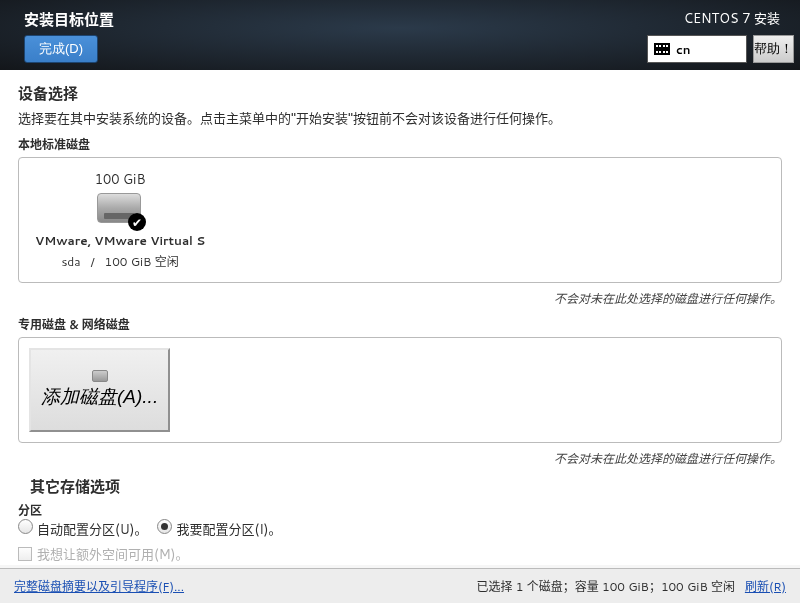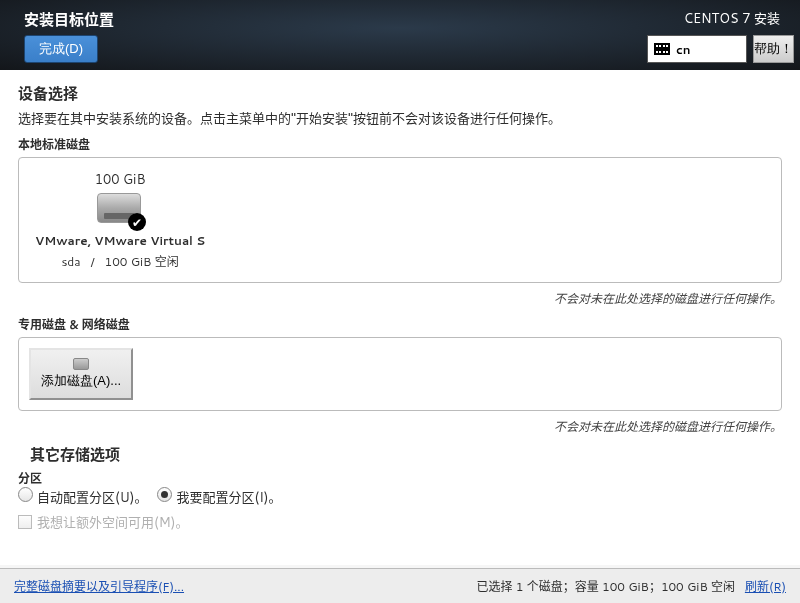--- a/index.html
+++ b/index.html
@@ -149,27 +149,28 @@
     .disk-note {
       text-align: right;
       font-style: italic;
       font-size: 12px;
       color: #444;
       margin: 0 0 8px 0;
     }
     .add-disk-btn {
       background: linear-gradient(to bottom, #f0f0f0, #ddd);
       border: 2px outset #e4e4e4;
-      padding: 8px 10px;
-      font-size: 13px;
+      padding: 20px 10px;
+      font-size: 19px;
       cursor: pointer;
       display: inline-flex;
       flex-direction: column;
       align-items: center;
       gap: 2px;
+      font-style: italic;
     }
     .add-disk-btn .mini-icon {
       width: 16px; height: 12px;
       background: linear-gradient(to bottom, #ccc, #999);
       border: 1px solid #888;
       border-radius: 2px;
     }
     .other-header { font-size: 15px; font-weight: bold; margin: 8px 12px 4px; }
     .partition-controls { display: flex; align-items: center; gap: 10px; margin-bottom: 6px; font-size: 13px; }
     .radio-wrap { display: inline-flex; gap: 4px; }

